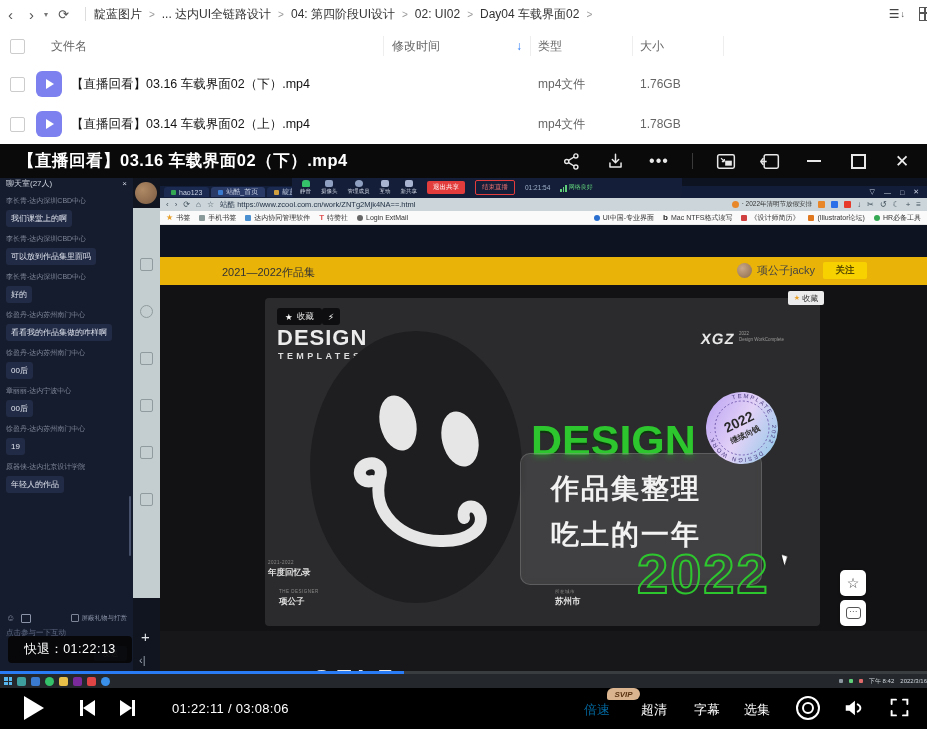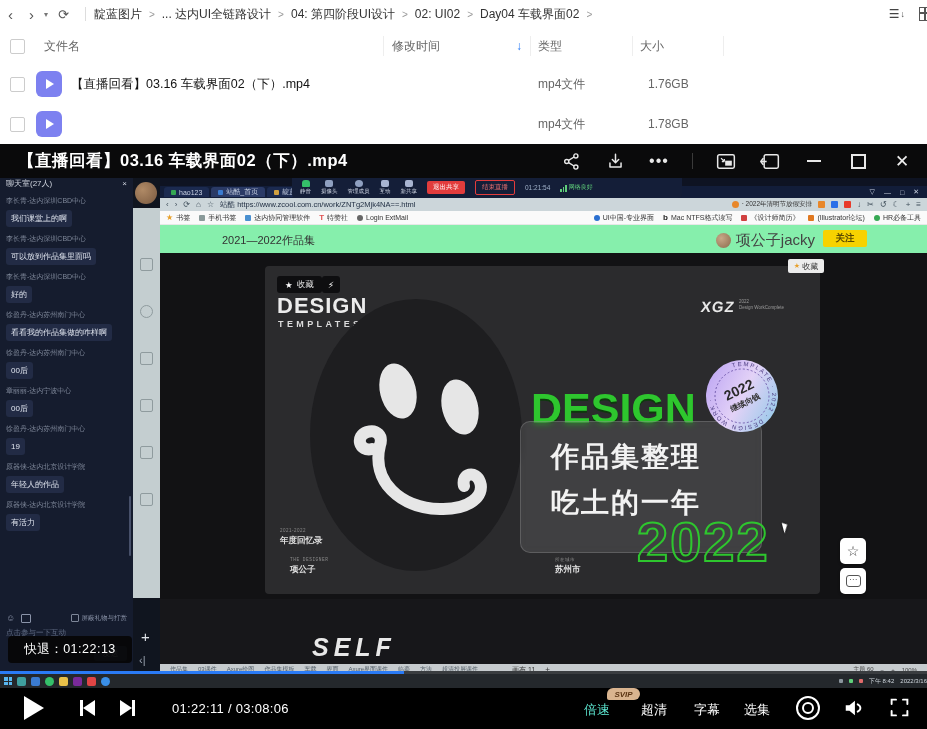--- a/index.html
+++ b/index.html
@@ -21,21 +21,21 @@
   .gridicon:after{content:"";position:absolute;top:4px;left:0;right:0;height:1.5px;background:#555;}
   
   .listheader{left:0;top:28px;width:927px;height:36px;background:#fff;border-bottom:1px solid #e9e9e9;font-size:12px;color:#666;}
   .checkbox{width:13px;height:13px;border:1px solid #ccc;border-radius:2px;background:#fff;}
   .colsep{position:absolute;top:36px;width:1px;height:20px;background:#eee;}
   .filerow{left:0;width:927px;height:40px;background:#fff;border-bottom:1px solid #f4f4f4;font-size:12px;}
   .fileicon{width:26px;height:26px;border-radius:6px;background:#7d81f0;display:flex;align-items:center;justify-content:center;}
   .fileicon:before{content:"";width:0;height:0;border-left:8px solid #fff;border-top:5px solid transparent;border-bottom:5px solid transparent;margin-left:2px;}
   .fname{color:#141414;font-size:12.5px;}
   .ftype{position:absolute;left:538px;color:#666;}
-  .fsize{position:absolute;left:640px;color:#666;margin-left:8px;}
+  .fsize{position:absolute;left:640px;color:#666;}
   
   .playerbg{left:0;top:144px;width:927px;height:585px;background:#000;}
   .ptitlebar{left:0;top:144px;width:927px;height:34px;background:#0a0a0b;z-index:30;display:flex;align-items:center;}
   .ptitle{color:#fff;font-size:16.5px;font-weight:bold;padding-left:18px;letter-spacing:.5px;}
   .pticons{margin-left:auto;display:flex;align-items:center;gap:22px;padding-right:14px;}
   .ptic{width:22px;height:20px;display:flex;align-items:center;justify-content:center;cursor:pointer;}
   .tdivider{width:1px;height:16px;background:#3a3a3a;}
   .minbtn{width:14px;height:0;border-top:2px solid #e8e8e8;}
   .maxbtn{width:11px;height:11px;border:2px solid #e8e8e8;}
   .closex{color:#eee;font-size:17px;line-height:1;}
@@ -71,23 +71,23 @@
   .winctl{margin-left:auto;display:flex;gap:9px;color:#c6cede;font-size:7px;padding-right:8px;align-items:center;}
   .navbar{height:13px;background:#ccd6da;display:flex;align-items:center;padding:0 6px;gap:6px;color:#33404a;font-size:8px;}
   .urltext{color:#223044;font-size:7.5px;white-space:nowrap;overflow:hidden;max-width:255px;}
   .suggest{display:flex;align-items:center;gap:3px;font-size:6.5px;color:#333;white-space:nowrap;}
   .extsq{width:7px;height:7px;border-radius:1px;}
   .navico{font-size:8px;color:#41505c;}
   .bookbar{height:13px;background:#fafafa;display:flex;align-items:center;padding:0 6px;gap:9px;font-size:7px;color:#333;border-bottom:1px solid #e7e7e7;white-space:nowrap;}
   .bmk{display:flex;align-items:center;gap:3px;}
   .bmkdot{width:6px;height:6px;border-radius:1px;}
   .bookright{margin-left:auto;display:flex;gap:9px;align-items:center;}
-  .pagehead{height:28px;background:#86efac;position:relative;}
+  .pagehead{height:28px;background:#eab308;position:relative;margin-top:32px;}
   .pagetitle{position:absolute;left:62px;top:8px;font-size:11px;color:#333;}
-  .authorbox{position:absolute;right:112px;top:6px;display:flex;align-items:center;gap:5px;font-size:15px;color:#444;}
+  .authorbox{position:absolute;right:112px;top:6px;display:flex;align-items:center;gap:5px;font-size:11px;color:#444;}
   .avatar16{width:15px;height:15px;border-radius:50%;background:radial-gradient(circle at 35% 35%,#c8a888,#8a6a4c);}
   .followbtn{position:absolute;right:60px;top:5px;width:44px;height:17px;background:#f7d200;border-radius:2px;color:#5a4a00;font-size:9.5px;font-weight:bold;display:flex;align-items:center;justify-content:center;}
   .posterzone{height:346px;background:#121214;position:relative;}
   .selfzone{height:65px;background:#17171a;position:relative;}
   .selftext{position:absolute;left:152px;top:34px;color:#e8e8e8;font-size:25px;font-weight:bold;font-style:italic;letter-spacing:5px;}
   .statusbar{height:11px;background:#c6cbce;display:flex;align-items:center;gap:10px;padding:0 10px;font-size:6px;color:#55606a;white-space:nowrap;}
   .statusright{margin-left:auto;display:flex;gap:7px;align-items:center;color:#444;}
   
   .card{position:absolute;left:105px;top:13px;width:555px;height:328px;background:#2b2b2d;border-radius:4px;overflow:hidden;}
   .pill{position:absolute;background:#0e0e10;color:#e8e8e8;font-size:8.5px;border-radius:3px;height:17px;display:flex;align-items:center;padding:0 8px;gap:4px;}
@@ -96,22 +96,22 @@
   .smileycircle{position:absolute;left:45px;top:33px;width:212px;height:272px;border-radius:50%;background:#1e1e20;}
   .biggreen{position:absolute;left:266px;top:118px;color:#2ec62e;font-size:43px;font-weight:900;letter-spacing:0px;text-shadow:0 2px 0 #0d3a0d;}
   .glass{position:absolute;left:255px;top:155px;width:240px;height:130px;background:rgba(255,255,255,.10);border:1px solid rgba(255,255,255,.16);border-radius:10px;backdrop-filter:blur(3px);}
   .glass1{position:absolute;left:286px;top:172px;color:#f2f2f2;font-size:28px;font-weight:900;letter-spacing:2px;}
   .glass2{position:absolute;left:286px;top:218px;color:#f2f2f2;font-size:28px;font-weight:900;letter-spacing:2px;}
   .outlineyear{position:absolute;left:372px;top:243px;font-size:56px;font-weight:900;color:transparent;-webkit-text-stroke:2px #2ec62e;letter-spacing:2px;}
   .xgz{position:absolute;left:436px;top:32px;color:#e8e8e8;font-size:15px;font-weight:bold;letter-spacing:1px;transform:skewX(-8deg);}
   .xgzsub{position:absolute;left:474px;top:33px;color:#9a9a9a;font-size:4.5px;line-height:5.5px;}
   .metalabel{color:#8a8a8a;font-size:4.5px;letter-spacing:.5px;}
   .metavalue{color:#e0e0e0;font-size:8.5px;font-weight:bold;margin-top:2px;}
-  .meta1{position:absolute;left:15px;top:262px;}
-  .meta2{position:absolute;left:25px;top:291px;font-family:Liberation Mono, monospace;}
+  .meta1{position:absolute;left:3px;top:262px;}
+  .meta2{position:absolute;left:14px;top:291px;}
   .meta3{position:absolute;left:290px;top:291px;}
   .cornerfav{position:absolute;left:628px;top:6px;width:36px;height:14px;background:#ececec;border-radius:2px;display:flex;align-items:center;justify-content:center;gap:2px;font-size:8px;color:#333;}
   .cursor{position:absolute;left:518px;top:256px;width:0;height:0;border-left:5px solid #fff;border-top:3px solid transparent;border-bottom:8px solid transparent;transform:rotate(-15deg);filter:drop-shadow(0 0 1px #000);}
   .floatbtn{position:absolute;width:26px;height:26px;background:#fff;border-radius:5px;display:flex;align-items:center;justify-content:center;box-shadow:0 1px 3px rgba(0,0,0,.4);}
   .bubbleic{width:13px;height:10px;border:1.5px solid #555;border-radius:3px;color:#555;font-size:8px;line-height:7px;text-align:center;}
   
   .meetbar{position:absolute;left:292px;top:1px;width:374px;height:21px;background:#141e38;border-radius:0 0 4px 4px;display:flex;align-items:center;padding:0 8px;gap:10px;z-index:6;}
   .meetitem{display:flex;flex-direction:column;align-items:center;gap:1px;color:#cfd6e4;font-size:5.5px;}
   .meetico{width:8px;height:7px;border-radius:2px;background:#8fa0c0;}
   .meetico.mic{background:#35c06a;border-radius:3px 3px 1px 1px;}
@@ -171,41 +171,42 @@
       <span class="crumbsep">&gt;</span>
     </div>
     <div class="top-right">
       <span class="sorticon">☰<span style="font-size:9px">↓</span></span>
       <span class="gridicon"></span>
     </div>
   </div>
 
   <div class="abs listheader row">
     <span class="checkbox" style="margin-left:10px"></span>
-    <span style="margin-left:19px">文件名</span>
+    <span style="margin-left:26px">文件名</span>
     <span style="position:absolute;left:392px">修改时间</span>
     <span style="position:absolute;left:516px;color:#2a7bf6;font-weight:bold">↓</span>
     <span style="position:absolute;left:538px">类型</span>
     <span style="position:absolute;left:640px">大小</span>
   </div>
   <div class="colsep" style="left:383px"></div>
   <div class="colsep" style="left:530px"></div>
   <div class="colsep" style="left:632px"></div>
   <div class="colsep" style="left:723px"></div>
 
   <div class="abs filerow row" style="top:64px">
     <span class="checkbox" style="margin-left:10px"></span>
     <span class="fileicon" style="margin-left:11px"></span>
     <span class="fname" style="margin-left:9px">【直播回看】03.16 车载界面02（下）.mp4</span>
     <span class="ftype">mp4文件</span>
     <span class="fsize">1.76GB</span>
   </div>
   <div class="abs filerow row" style="top:104px">
     <span class="checkbox" style="margin-left:10px"></span>
     <span class="fileicon" style="margin-left:11px"></span>
+    <span class="fname" style="margin-left:9px">【直播回看】03.14 车载界面02（上）.mp4</span>
     <span class="ftype">mp4文件</span>
     <span class="fsize">1.78GB</span>
   </div>
 
   <div class="abs playerbg"></div>
 
   <div class="abs video">
 
     <div class="chat">
       <div class="chathead">
@@ -214,21 +215,20 @@
       </div>
       <div class="chatmsgs">
         <div class="msg"><div class="msgname">李长青-达内深圳CBD中心</div><span class="msgbubble">我们课堂上的啊</span></div>
         <div class="msg"><div class="msgname">李长青-达内深圳CBD中心</div><span class="msgbubble">可以放到作品集里面吗</span></div>
         <div class="msg"><div class="msgname">李长青-达内深圳CBD中心</div><span class="msgbubble">好的</span></div>
         <div class="msg"><div class="msgname">徐盈丹-达内苏州南门中心</div><span class="msgbubble">看看我的作品集做的咋样啊</span></div>
         <div class="msg"><div class="msgname">徐盈丹-达内苏州南门中心</div><span class="msgbubble">00后</span></div>
         <div class="msg"><div class="msgname">章丽丽-达内宁波中心</div><span class="msgbubble">00后</span></div>
         <div class="msg"><div class="msgname">徐盈丹-达内苏州南门中心</div><span class="msgbubble">19</span></div>
         <div class="msg"><div class="msgname">原器侠-达内北京设计学院</div><span class="msgbubble">年轻人的作品</span></div>
-        <div class="msg"><div class="msgname">原器侠-达内北京设计学院</div><span class="msgbubble">有活力</span></div>
       </div>
       <div class="chatscroll"></div>
       <div class="chattools">
         <span style="font-size:9px">☺</span>
         <span style="font-size:8px;margin-left:6px;border:1px solid #8a93a8;border-radius:1px;width:8px;height:7px;display:inline-block"></span>
         <span style="margin-left:auto;display:flex;align-items:center">
           <span class="blockbox"></span>
           <span class="blocklabel">屏蔽礼物与打赏</span>
         </span>
       </div>
@@ -568,21 +568,21 @@
         <span class="tril"></span>
       </span>
     <span class="skip" style="left:120px">
         <span class="trir"></span>
         <span class="skipbar"></span>
       </span>
     <span class="timetext">
       <span>01:22:11</span><span> / </span><span>03:08:06</span>
     </span>
     <span class="svip">SVIP</span>
-    <span class="ctl-label" style="left:584px;color:#5eead4">倍速</span>
+    <span class="ctl-label" style="left:584px;color:#0369a1">倍速</span>
     <span class="ctl-label" style="left:641px;color:#ffffff">超清</span>
     <span class="ctl-label" style="left:694px">字幕</span>
     <span class="ctl-label" style="left:744px">选集</span>
     <span class="ctlico" style="left:796px">
         <span class="recico">
           <i></i>
         </span>
       </span>
     <span class="ctlico" style="left:843px;top:9px">
       <svg width="22" height="22" viewBox="0 0 24 24">

